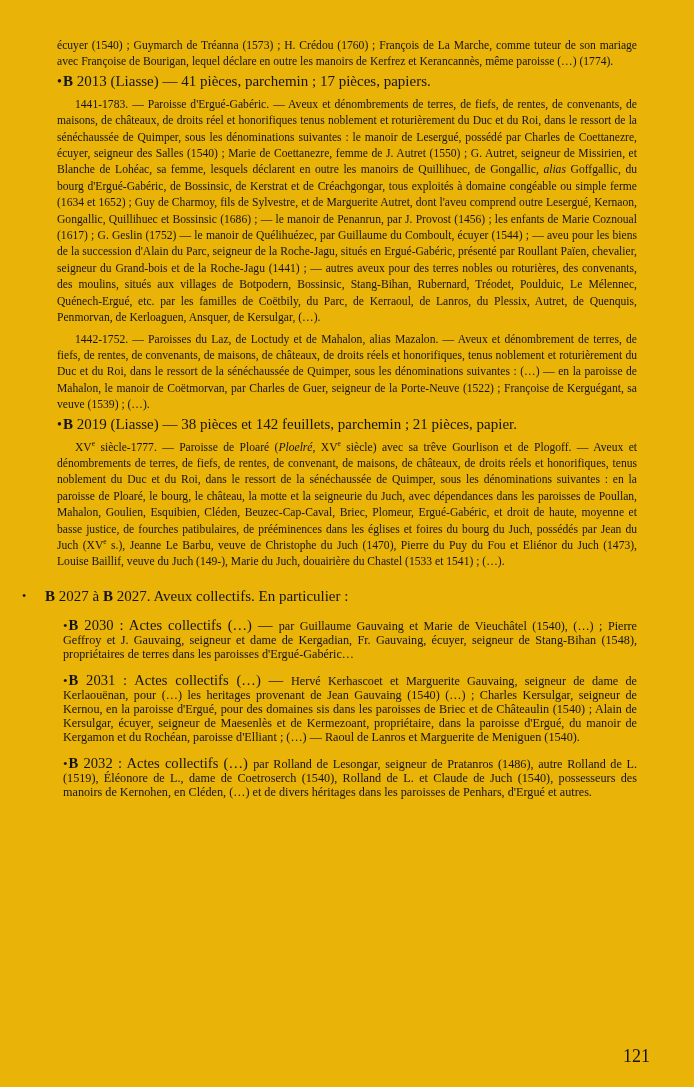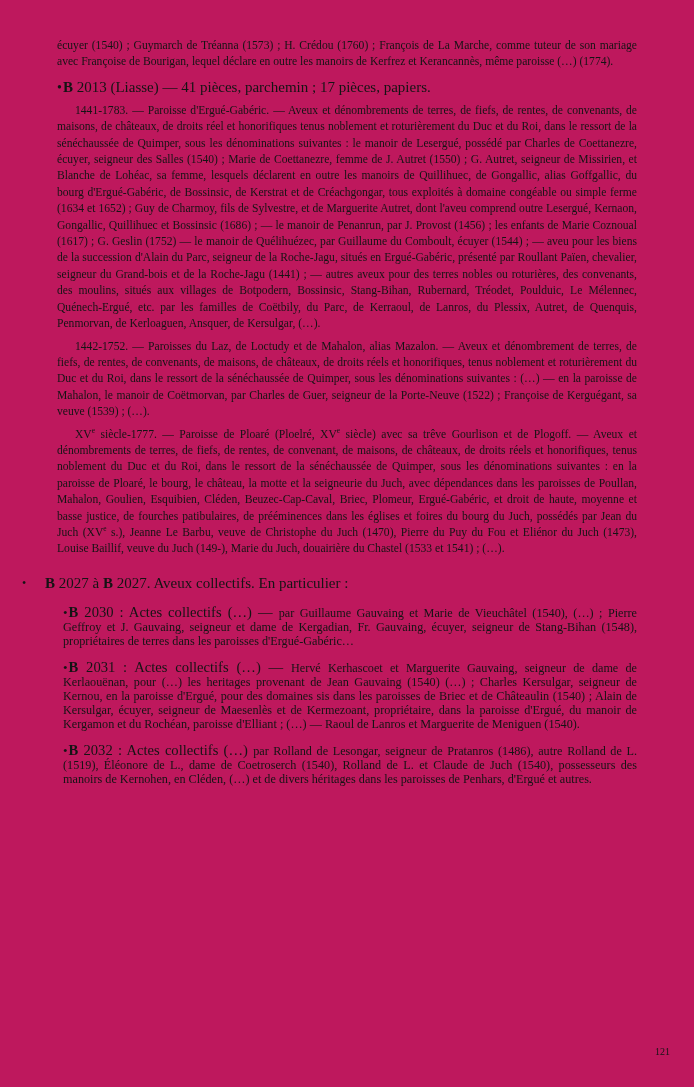--- a/index.html
+++ b/index.html
@@ -4,38 +4,38 @@
 <style>
   html, body {
     margin: 0;
     padding: 0;
     background: #e8e8e8;
   }
   .page {
     position: relative;
     width: 694px;
     height: 1087px;
-    background: #be185d;
+    background: #eab308;
     color: #141414;
     font-family: "Liberation Serif", "DejaVu Serif", serif;
     overflow: hidden;
   }
   .content {
     position: absolute;
     left: 57px;
     top: 38px;
     width: 580px;
   }
   .justify { text-align: justify; }
   .body-text {
     font-size: 11.6px;
     line-height: 16.4px;
     margin: 0;
   }
-  .entry { margin-top: 6px; }
+  .entry { margin-top: 0; }
   .entry-heading {
     font-size: 15px;
     line-height: 20px;
     margin: 0;
     white-space: nowrap;
   }
   .entry-heading .bullet {
     font-size: 14px;
     margin-right: 1px;
   }
@@ -59,52 +59,53 @@
   .sub-entry {
     margin: 12px 0 0 6px;
     font-size: 12.2px;
     line-height: 14px;
   }
   .sub-entry .bullet {
     font-size: 13px;
     margin-right: 1px;
   }
   .b { font-weight: bold; }
-  .i { }
+  .i { font-style: italic; }
   .lg { font-size: 14.6px; }
   sup {
     font-size: 64%;
     vertical-align: super;
     line-height: 0;
   }
   .page-number {
     position: absolute;
-    right: 24px;
+    right: 44px;
     top: 1046px;
-    font-size: 10px;
+    font-size: 18px;
   }
 </style>
 </head>
 <body>
 
 <div class="page">
   <div class="content">
 
     <p class="body-text justify"><span>écuyer (1540) ; Guymarch de Tréanna (1573) ; H. Crédou (1760) ; François de La Marche, comme tuteur de son mariage avec Françoise de Bourigan, lequel déclare en outre les manoirs de Kerfrez et Kerancannès, même paroisse (…) (1774).</span></p>
 
     <div class="entry">
       <p class="entry-heading"><span class="bullet">•</span><span><span class="b">B</span><span> 2013 (Liasse) — 41 pièces, parchemin ; 17 pièces, papiers.</span></span></p>
       <p class="body-text justify entry-body"><span>1441-1783. — Paroisse d'Ergué-Gabéric. — Aveux et dénombrements de terres, de fiefs, de rentes, de convenants, de maisons, de châteaux, de droits réel et honorifiques tenus noblement et roturièrement du Duc et du Roi, dans le ressort de la sénéchaussée de Quimper, sous les dénominations suivantes : le manoir de Lesergué, possédé par Charles de Coettanezre, écuyer, seigneur des Salles (1540) ; Marie de Coettanezre, femme de J. Autret (1550) ; G. Autret, seigneur de Missirien, et Blanche de Lohéac, sa femme, lesquels déclarent en outre les manoirs de Quillihuec, de Gongallic, </span><span class="i">alias</span><span> Goffgallic, du bourg d'Ergué-Gabéric, de Bossinsic, de Kerstrat et de Créachgongar, tous exploités à domaine congéable ou simple ferme (1634 et 1652) ; Guy de Charmoy, fils de Sylvestre, et de Marguerite Autret, dont l'aveu comprend outre Lesergué, Kernaon, Gongallic, Quillihuec et Bossinsic (1686) ; — le manoir de Penanrun, par J. Provost (1456) ; les enfants de Marie Coznoual (1617) ; G. Geslin (1752) — le manoir de Quélihuézec, par Guillaume du Comboult, écuyer (1544) ; — aveu pour les biens de la succession d'Alain du Parc, seigneur de la Roche-Jagu, situés en Ergué-Gabéric, présenté par Roullant Païen, chevalier, seigneur du Grand-bois et de la Roche-Jagu (1441) ; — autres aveux pour des terres nobles ou roturières, des convenants, des moulins, situés aux villages de Botpodern, Bossinsic, Stang-Bihan, Rubernard, Tréodet, Poulduic, Le Mélennec, Quénech-Ergué, etc. par les familles de Coëtbily, du Parc, de Kerraoul, de Lanros, du Plessix, Autret, de Quenquis, Penmorvan, de Kerloaguen, Ansquer, de Kersulgar, (…).</span></p>
     </div>
 
     <div class="entry">
       <p class="body-text justify entry-body"><span>1442-1752. — Paroisses du Laz, de Loctudy et de Mahalon, alias Mazalon. — Aveux et dénombrement de terres, de fiefs, de rentes, de convenants, de maisons, de châteaux, de droits réels et honorifiques, tenus noblement et roturièrement du Duc et du Roi, dans le ressort de la sénéchaussée de Quimper, sous les dénominations suivantes : (…) — en la paroisse de Mahalon, le manoir de Coëtmorvan, par Charles de Guer, seigneur de la Porte-Neuve (1522) ; Françoise de Kerguégant, sa veuve (1539) ; (…).</span></p>
     </div>
 
     <div class="entry">
+      <p class="entry-heading"><span class="bullet">•</span><span><span class="b">B</span><span> 2019 (Liasse) — 38 pièces et 142 feuillets, parchemin ; 21 pièces, papier.</span></span></p>
       <p class="body-text justify entry-body"><span>XV</span><sup>e</sup><span> siècle-1777. — Paroisse de Ploaré (</span><span class="i">Ploelré</span><span>, XV</span><sup>e</sup><span> siècle) avec sa trêve Gourlison et de Plogoff. — Aveux et dénombrements de terres, de fiefs, de rentes, de convenant, de maisons, de châteaux, de droits réels et honorifiques, tenus noblement du Duc et du Roi, dans le ressort de la sénéchaussée de Quimper, sous les dénominations suivantes : en la paroisse de Ploaré, le bourg, le château, la motte et la seigneurie du Juch, avec dépendances dans les paroisses de Poullan, Mahalon, Goulien, Esquibien, Cléden, Beuzec-Cap-Caval, Briec, Plomeur, Ergué-Gabéric, et droit de haute, moyenne et basse justice, de fourches patibulaires, de prééminences dans les églises et foires du bourg du Juch, possédés par Jean du Juch (XV</span><sup>e</sup><span> s.), Jeanne Le Barbu, veuve de Christophe du Juch (1470), Pierre du Puy du Fou et Eliénor du Juch (1473), Louise Baillif, veuve du Juch (149-), Marie du Juch, douairière du Chastel (1533 et 1541) ; (…).</span></p>
     </div>
 
     <div class="section-row"><span class="bullet">•</span><span><span class="b">B</span><span> 2027 à </span><span class="b">B</span><span> 2027. Aveux collectifs. En particulier :</span></span></div>
 
     <p class="justify sub-entry"><span class="bullet">•</span><span><span class="b lg">B</span><span class="lg"> 2030 : Actes collectifs (…) — </span><span>par Guillaume Gauvaing et Marie de Vieuchâtel (1540), (…) ; Pierre Geffroy et J. Gauvaing, seigneur et dame de Kergadian, Fr. Gauvaing, écuyer, seigneur de Stang-Bihan (1548), propriétaires de terres dans les paroisses d'Ergué-Gabéric…</span></span></p>
 
     <p class="justify sub-entry"><span class="bullet">•</span><span><span class="b lg">B</span><span class="lg"> 2031 : Actes collectifs (…) — </span><span>Hervé Kerhascoet et Marguerite Gauvaing, seigneur de dame de Kerlaouënan, pour (…) les heritages provenant de Jean Gauvaing (1540) (…) ; Charles Kersulgar, seigneur de Kernou, en la paroisse d'Ergué, pour des domaines sis dans les paroisses de Briec et de Châteaulin (1540) ; Alain de Kersulgar, écuyer, seigneur de Maesenlès et de Kermezoant, propriétaire, dans la paroisse d'Ergué, du manoir de Kergamon et du Rochéan, paroisse d'Elliant ; (…) — Raoul de Lanros et Marguerite de Meniguen (1540).</span></span></p>
 
     <p class="justify sub-entry"><span class="bullet">•</span><span><span class="b lg">B</span><span class="lg"> 2032 : Actes collectifs (…) </span><span>par Rolland de Lesongar, seigneur de Pratanros (1486), autre Rolland de L. (1519), Éléonore de L., dame de Coetroserch (1540), Rolland de L. et Claude de Juch (1540), possesseurs des manoirs de Kernohen, en Cléden, (…) et de divers héritages dans les paroisses de Penhars, d'Ergué et autres.</span></span></p>

